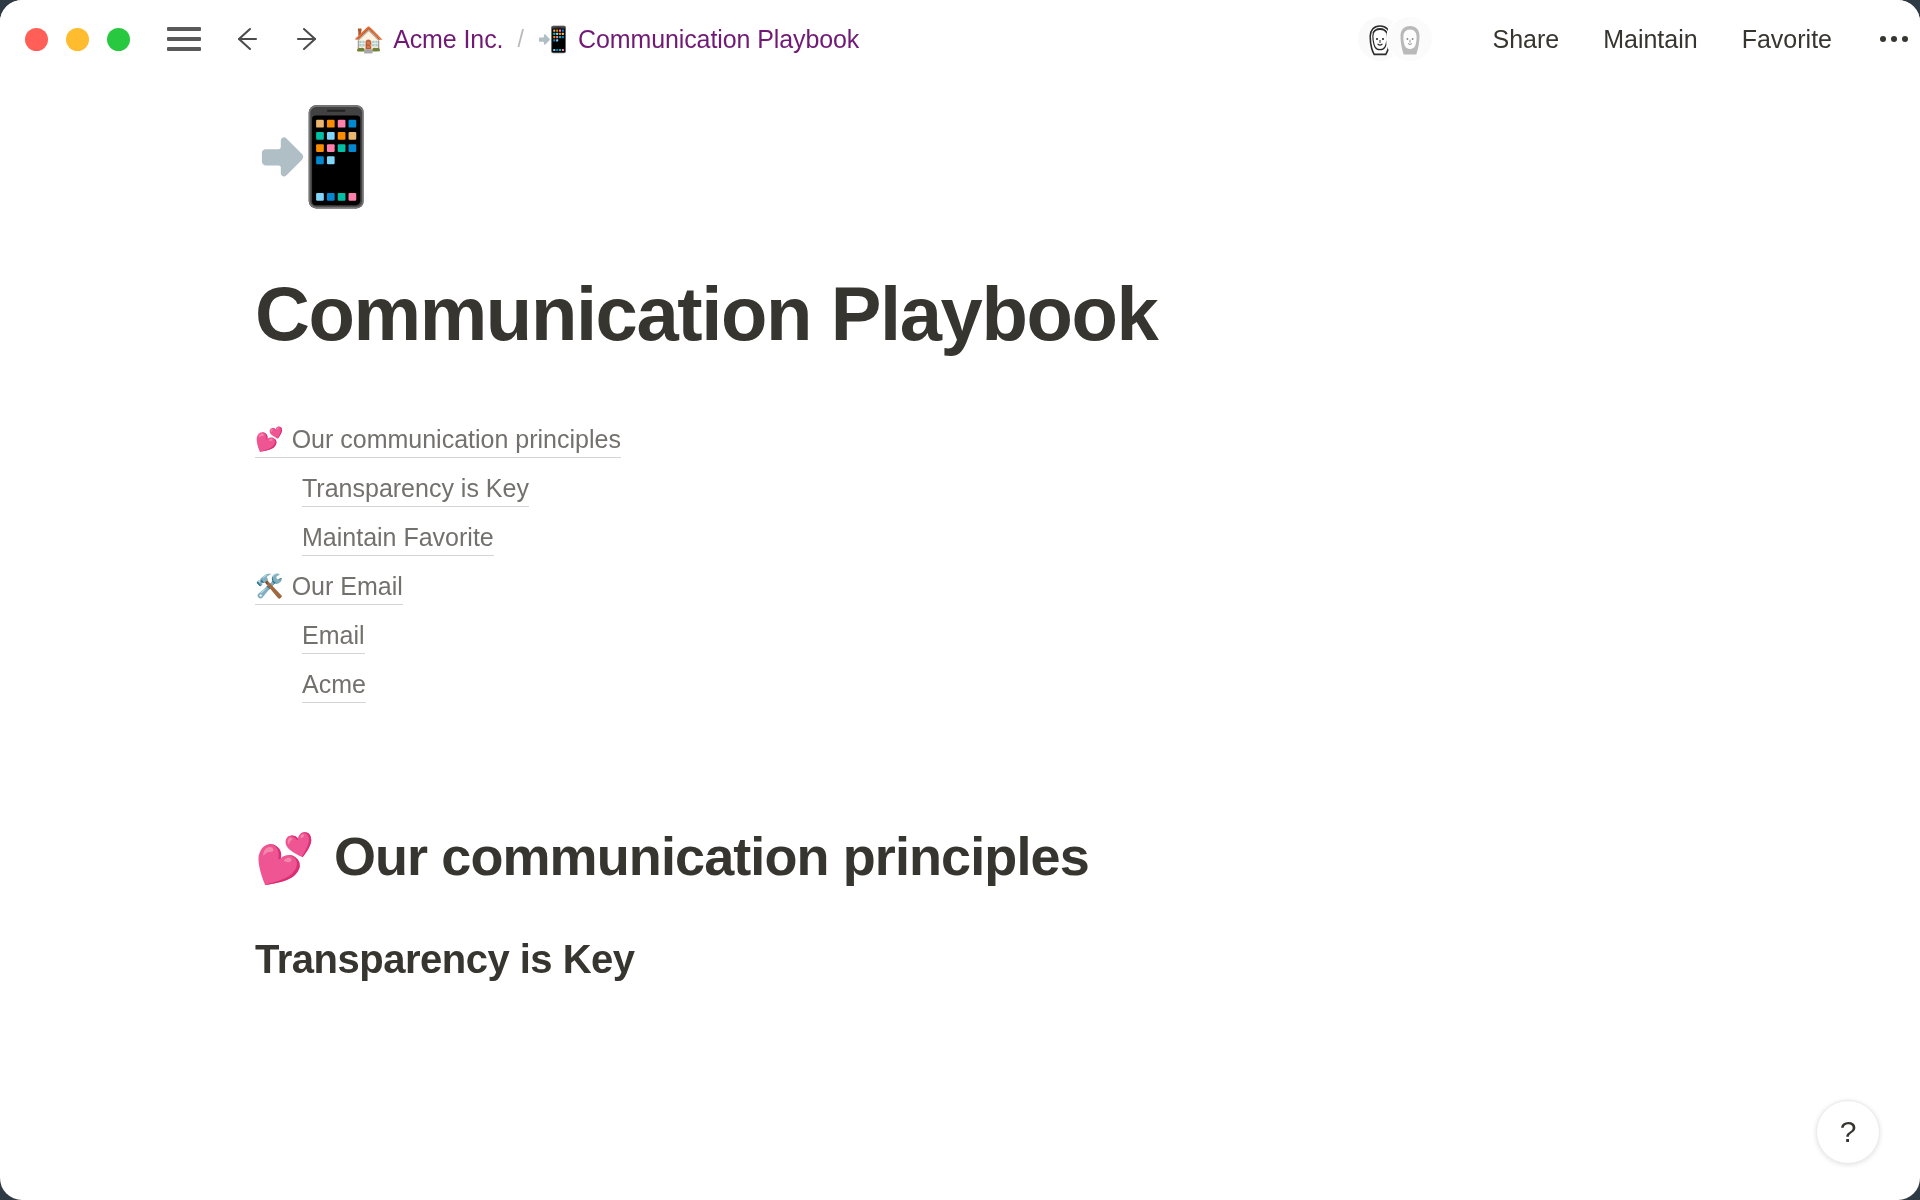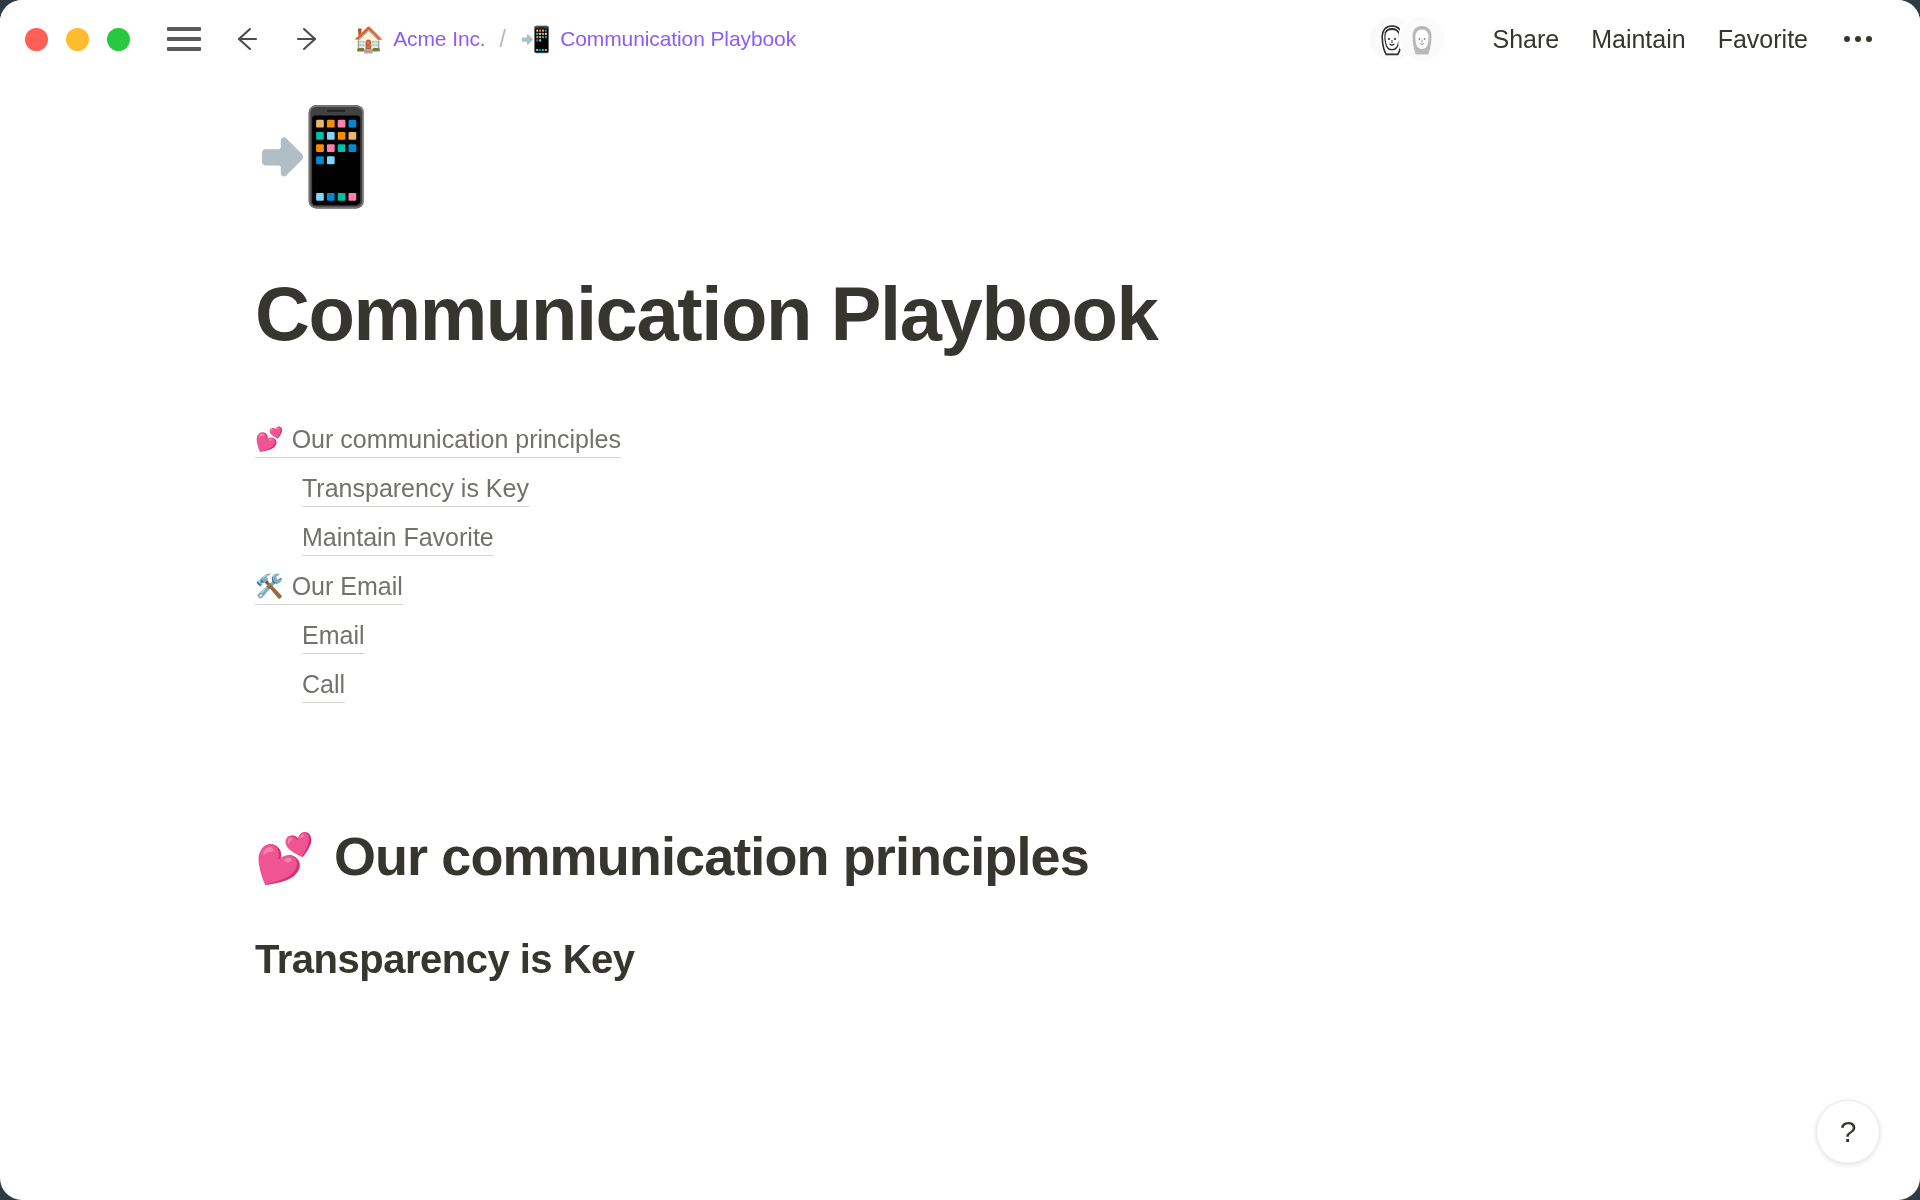--- a/index.html
+++ b/index.html
@@ -79,37 +79,36 @@
   .crumb {
     display: flex;
     align-items: center;
     gap: 9px;
     padding: 4px 6px;
     border-radius: 5px;
     cursor: pointer;
     white-space: nowrap;
   }
   .crumb-label {
-    font-size: 21px;
-    color: #8b5cf6;
+    font-size: 25px;
+    color: #701a75;
     letter-spacing: -0.1px;
   }
   .crumb-emoji { font-size: 25px; line-height: 1; }
   .crumb-sep {
     font-size: 23px;
     color: #b9b9b6;
     margin: 0 8px;
   }
 
   .topright {
     margin-left: auto;
     display: flex;
     align-items: center;
-    padding-right: 36px;
-    gap: 4px;
+    gap: 16px;
   }
 
   .avatars {
     position: relative;
     display: flex;
     align-items: center;
     margin-right: 30px;
     cursor: pointer;
   }
   .avatar {
@@ -358,21 +357,21 @@
       </div>
 
       <div class="toc-item level-2">
         <span class="toc-link">
           <span>Email</span>
         </span>
       </div>
 
       <div class="toc-item level-2">
         <span class="toc-link">
-          <span>Call</span>
+          <span>Acme</span>
         </span>
       </div>
 
     </div>
 
     <div class="h1-block">
       <span class="h1-emoji">💕</span>
       <span>Our communication principles</span>
     </div>
 

